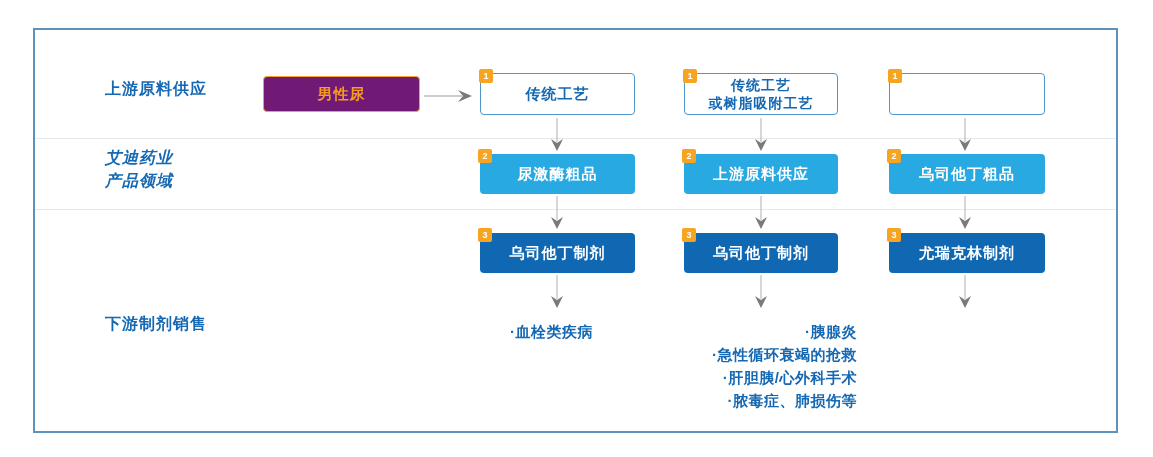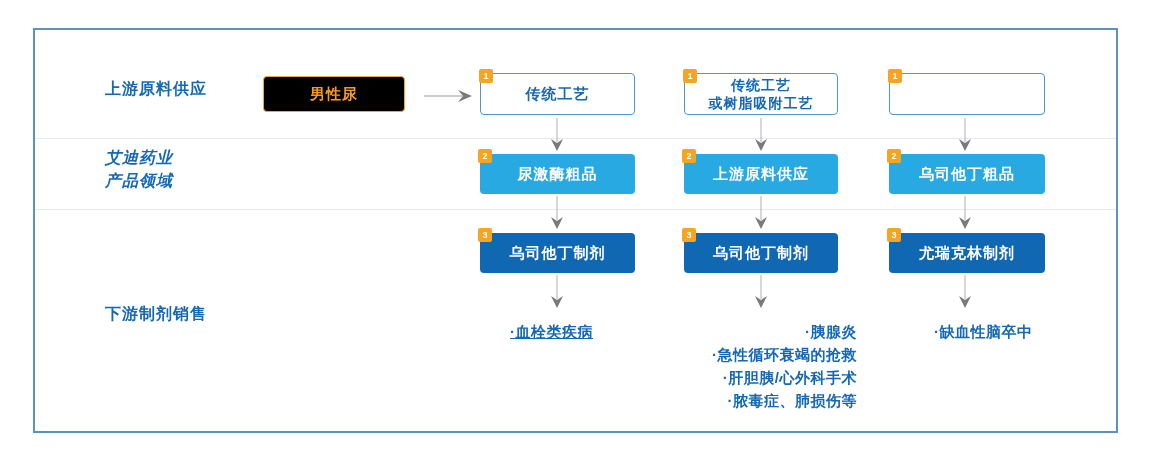--- a/index.html
+++ b/index.html
@@ -21,22 +21,22 @@
     position:absolute; left:105px; color:#1568b3; font-size:16px; font-weight:bold;
     letter-spacing:1px; white-space:nowrap;
   }
   .row-label.two-line { line-height:23px; }
   .box {
     position:absolute; height:40px; border-radius:4px;
     display:flex; align-items:center; justify-content:center;
     font-weight:bold; font-size:15px; letter-spacing:1px; text-align:center;
   }
   .box-source {
-    left:263px; top:76px; width:142px; height:36px;
-    background:#000000; border:1px solid #f0a830; color:#f59a23;
+    left:263px; top:76px; width:157px; height:36px;
+    background:#701a75; border:1px solid #f0a830; color:#f59a23;
   }
   .box-process {
     top:73px; height:42px; background:#ffffff; border:1px solid #4e96cc; color:#1568b3;
   }
   .box-process .pl { display:block; line-height:18px; }
   .box-process.small { font-size:14px; }
   .box-crude  { top:154px; background:#29a9e1; color:#ffffff; }
   .box-form   { top:233px; background:#1168b2; color:#ffffff; }
   .c1 { left:480px; width:155px; }
   .c2 { left:684px; width:154px; }
@@ -47,38 +47,38 @@
     font-size:9px; font-weight:bold; line-height:14px; text-align:center;
     letter-spacing:0;
   }
   .varrow { position:absolute; width:14px; height:34px; }
   .harrow { position:absolute; left:424px; top:88px; width:48px; height:16px; }
   .bullets {
     position:absolute; top:320px; color:#1568b3; font-size:15px; font-weight:bold;
     line-height:23px; letter-spacing:0.5px; white-space:nowrap;
   }
   .bullets div { display:block; }
-  .b1 { left:510px;text-decoration:underline; }
+  .b1 { left:510px; }
   .b2 { left:712px;text-align:right; }
   .b3 { left:934px; }
 </style>
 </head>
 <body>
 
 <div class="canvas">
   <div class="panel"></div>
   <div class="divider d1"></div>
   <div class="divider d2"></div>
 
   <div class="row-label" style="top:79px;">上游原料供应</div>
   <div class="row-label two-line" style="top:146px;font-style:italic;">
     <div>艾迪药业</div>
     <div>产品领域</div>
   </div>
-  <div class="row-label" style="top:304px;">下游制剂销售</div>
+  <div class="row-label" style="top:314px;">下游制剂销售</div>
 
   <div class="box box-source">男性尿</div>
   <svg class="harrow" viewBox="0 0 48 16">
     <line x1="0" y1="8" x2="38" y2="8" stroke="#bcbcbc" stroke-width="1.5"></line>
     <path d="M34,2 L48,8 L34,14 L39,8 Z" fill="#7a7a7a"></path>
   </svg>
 
   <div class="box box-process c1">
     <span class="badge">1</span>
     <span class="pl">传统工艺</span>
@@ -157,16 +157,13 @@
     <path d="M1,21 L7,25 L13,21 L7,33 Z" fill="#7a7a7a"></path>
   </svg>
   <div class="box box-form c3">
     <span class="badge">3</span>
     <span>尤瑞克林制剂</span>
   </div>
   <svg class="varrow" style="left:958px; top:275px;" viewBox="0 0 14 34">
     <line x1="7" y1="0" x2="7" y2="24" stroke="#bcbcbc" stroke-width="1.2"></line>
     <path d="M1,21 L7,25 L13,21 L7,33 Z" fill="#7a7a7a"></path>
   </svg>
-  <div class="bullets b3">
-    <div>·缺血性脑卒中</div>
-  </div>
 </div>
 
 </body></html>

